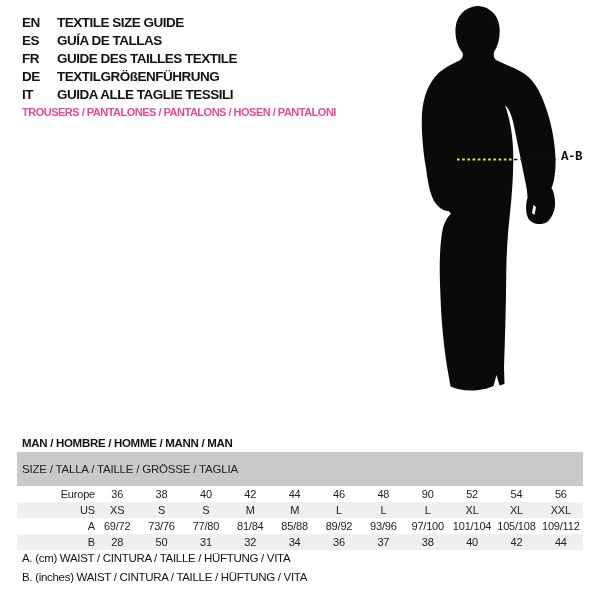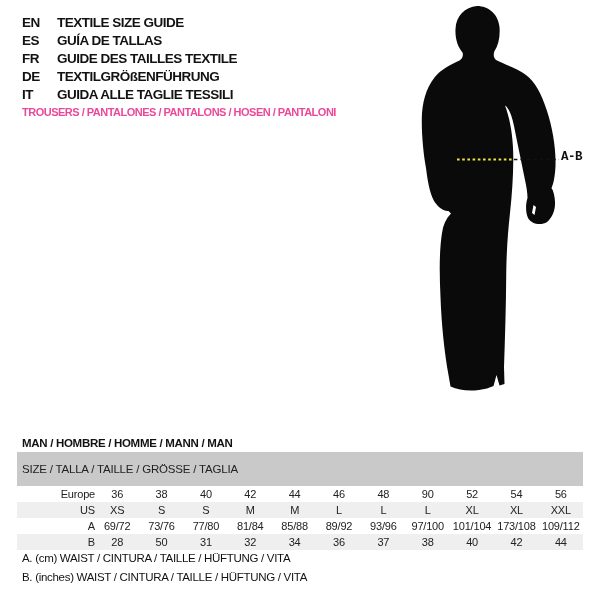--- a/index.html
+++ b/index.html
@@ -206,21 +206,21 @@
         <td class="row-label">A</td>
         <td>69/72</td>
         <td>73/76</td>
         <td>77/80</td>
         <td>81/84</td>
         <td>85/88</td>
         <td>89/92</td>
         <td>93/96</td>
         <td>97/100</td>
         <td>101/104</td>
-        <td>173/108</td>
+        <td>105/108</td>
         <td>109/112</td>
       </tr>
       <tr class="shaded">
         <td class="row-label">B</td>
         <td>28</td>
         <td>50</td>
         <td>31</td>
         <td>32</td>
         <td>34</td>
         <td>36</td>

